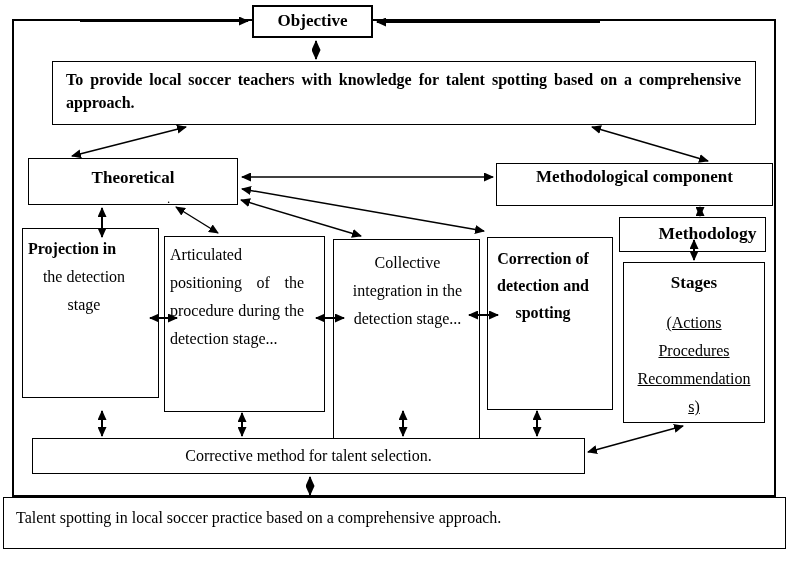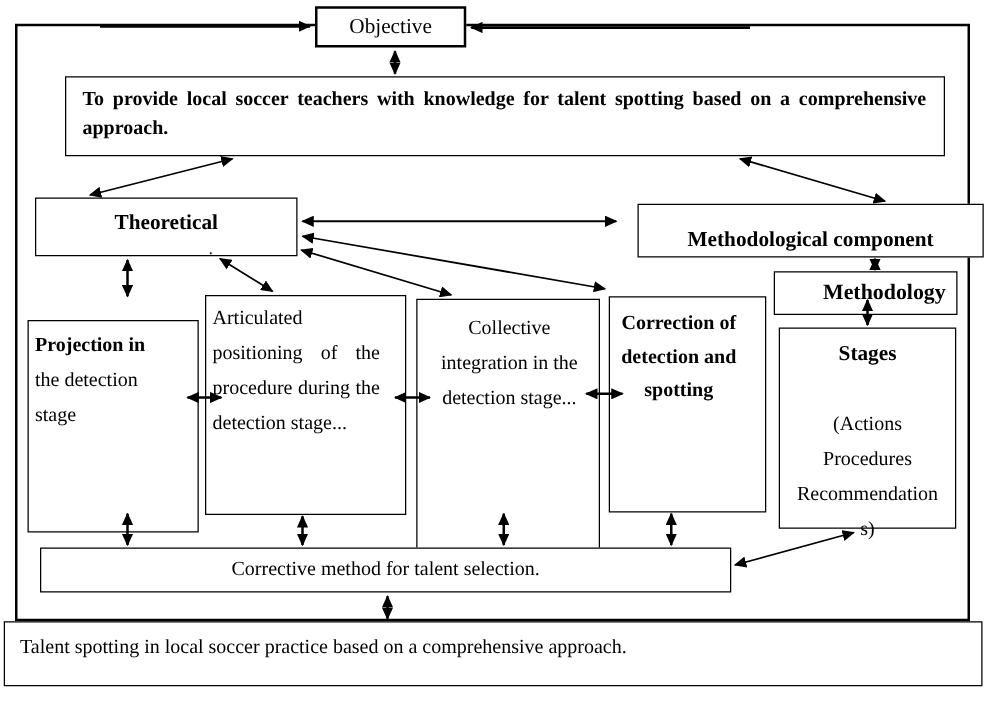--- a/index.html
+++ b/index.html
@@ -27,67 +27,67 @@
     border: 1.5px solid #000;
     box-sizing: border-box;
     font-size: 16px;
     line-height: 1.4;
     z-index: 2;
   }
 
   .b-objective {
     left: 252px; top: 5px; width: 121px; height: 33px;
     border-width: 2px;
-    font-size: 17px; font-weight: normal; text-align: center;
+    font-size: 17px; font-weight: bold; text-align: center;
     line-height: 28px;
   }
   .b-goal {
     left: 52px; top: 61px; width: 704px; height: 64px;
     padding: 6px 14px 0 13px;
     text-align: justify;
     line-height: 23px;
     font-weight: bold;
   }
   .b-theoretical {
     left: 28px; top: 158px; width: 210px; height: 47px;
     font-size: 17px; font-weight: bold; text-align: center;
     padding-top: 7px;
   }
   .b-theoretical .footnote {
     position: absolute;
     left: 138px; bottom: 0px;
     font-size: 13px; font-weight: normal; line-height: 10px;
   }
   .b-methodological {
-    left: 510px; top: 163px; width: 277px; height: 43px;
+    left: 496px; top: 163px; width: 277px; height: 43px;
     font-size: 17px; font-weight: bold; text-align: center;
-    padding-top: 16px;
+    padding-top: 1px;
   }
   .b-methodology {
     left: 619px; top: 217px; width: 147px; height: 35px;
     font-size: 17.5px; font-weight: bold; text-align: center;
     padding-top: 3px;
     padding-left: 30px;
   }
   .b-stages {
     left: 623px; top: 262px; width: 142px; height: 161px;
     text-align: center;
     padding: 8px 11px 0 11px;
   }
   .b-stages .title { font-size: 17px; font-weight: bold; display: block; text-align: center; }
   .b-stages .body {
-    display: block; margin-top: 31px; line-height: 28px;
-    overflow-wrap: break-word; word-break: break-word;
+    display: block; margin-top: 14px; line-height: 28px;
+    overflow-wrap: break-word; word-break: break-word; text-decoration: underline;
   }
   .b-projection {
-    left: 22px; top: 256px; width: 137px; height: 170px;
+    left: 22px; top: 228px; width: 137px; height: 170px;
     padding: 6px 18px 0 5px; line-height: 28px;
   }
   .b-projection .title { font-weight: bold; display: block; text-align: left; }
-  .b-projection .body { display: block; text-align: left; }
+  .b-projection .body { display: block; text-align: center; }
   .b-articulated {
     left: 164px; top: 236px; width: 161px; height: 176px;
     padding: 4px 20px 0 5px;
     text-align: justify; line-height: 28px;
   }
   .b-collective {
     left: 333px; top: 239px; width: 147px; height: 218px;
     padding: 9px 11px 0 13px;
     text-align: center; line-height: 28px;
   }

